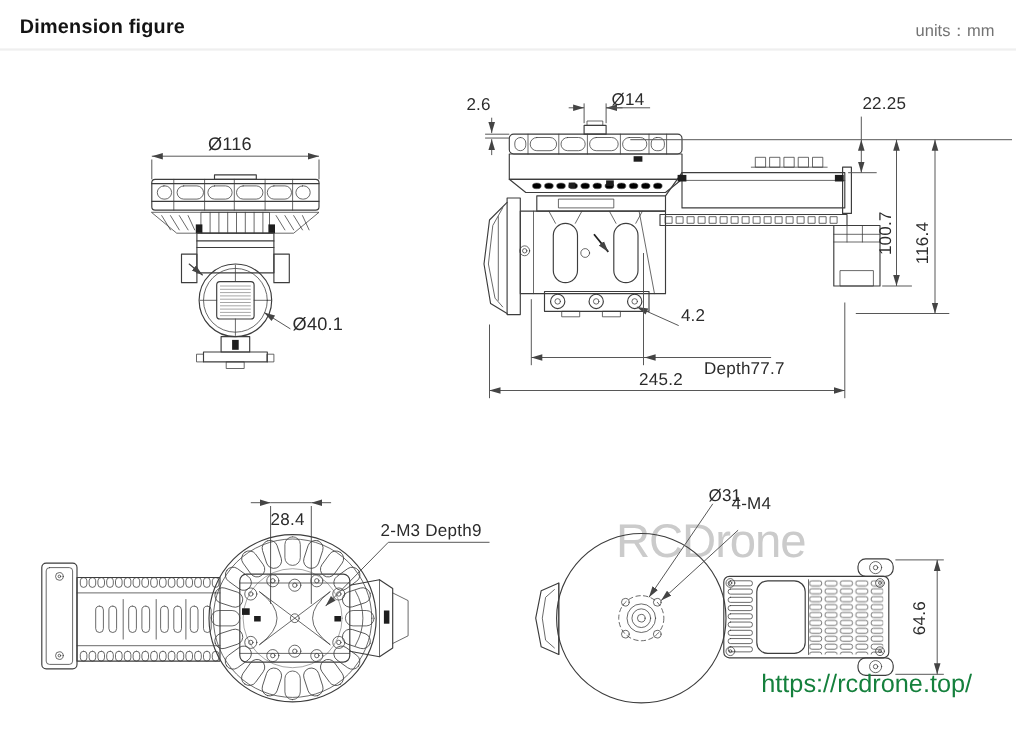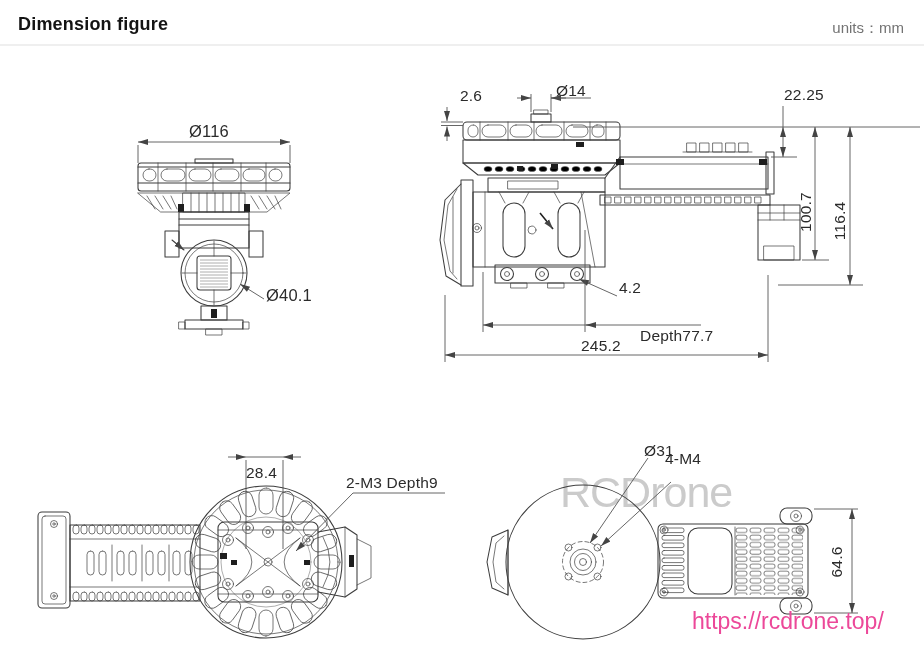--- a/index.html
+++ b/index.html
@@ -9,21 +9,21 @@
   .title{position:absolute;left:18px;top:14px;font-size:18px;font-weight:700;color:#141414;letter-spacing:.2px;}
   .units{position:absolute;right:20px;top:19px;font-size:15px;color:#737373;}
   .divider{position:absolute;left:0;top:44px;width:924px;height:2px;background:#efefef;}
   
   svg.view{position:absolute;z-index:1;}
   
   .dim{position:absolute;z-index:2;font-size:15.5px;color:#2b2b2b;white-space:nowrap;letter-spacing:.2px;}
   .dim.big{font-size:16.5px;}
   .rot{width:50px;text-align:center;transform:rotate(-90deg);}
   .watermark{position:absolute;left:560px;top:468px;z-index:0;font-size:43px;color:#cbcbcb;letter-spacing:-1px;}
-  .site{position:absolute;left:692px;top:608px;z-index:2;font-size:23px;color:#ec4899;}
+  .site{position:absolute;left:692px;top:608px;z-index:2;font-size:23px;color:#15803d;}
   .o{fill:none;stroke:#3d3d3d;stroke-width:1.05;stroke-linejoin:round;stroke-linecap:round;}
   .t{stroke-width:.7;}
   .f{stroke-width:.55;stroke:#6a6a6a;}
   .d{fill:none;stroke:#555555;stroke-width:.9;}
   .blk{fill:#1e1e1e;stroke:none;}
 </style>
 </head>
 <body>
 
 <div id="page">
@@ -512,21 +512,21 @@
     <g class="d">
       <line x1="336" y1="71" x2="380" y2="71"></line>
       <line x1="336" y1="175" x2="380" y2="175"></line>
       <line x1="374" y1="71" x2="374" y2="175" marker-start="url(#as)" marker-end="url(#ae)"></line>
     </g>
   </svg>
 
   <div class="dim big" style="left:189px;top:122px;">Ø116</div>
   <div class="dim big" style="left:266px;top:286px;">Ø40.1</div>
 
-  <div class="dim" style="left:460px;top:87px;">2.6</div>
+  <div class="dim" style="left:424px;top:87px;">2.6</div>
   <div class="dim" style="left:556px;top:82px;">Ø14</div>
   <div class="dim" style="left:784px;top:86px;">22.25</div>
   <div class="dim rot" style="left:781px;top:203px;">100.7</div>
   <div class="dim rot" style="left:815px;top:212px;">116.4</div>
   <div class="dim" style="left:619px;top:279px;">4.2</div>
   <div class="dim" style="left:640px;top:304px;margin-top:23px;">Depth77.7</div>
   <div class="dim" style="left:581px;top:337px;">245.2</div>
 
   <div class="dim" style="left:246px;top:431px;margin-top:33px;">28.4</div>
   <div class="dim" style="left:346px;top:474px;">2-M3 Depth9</div>

